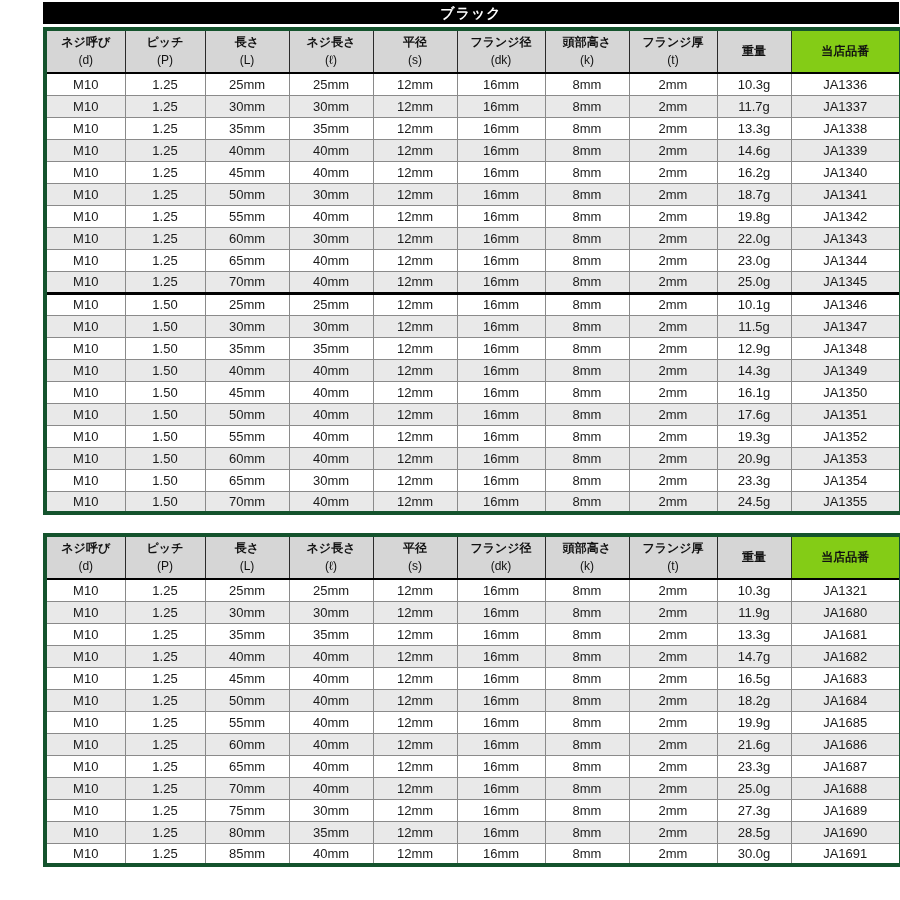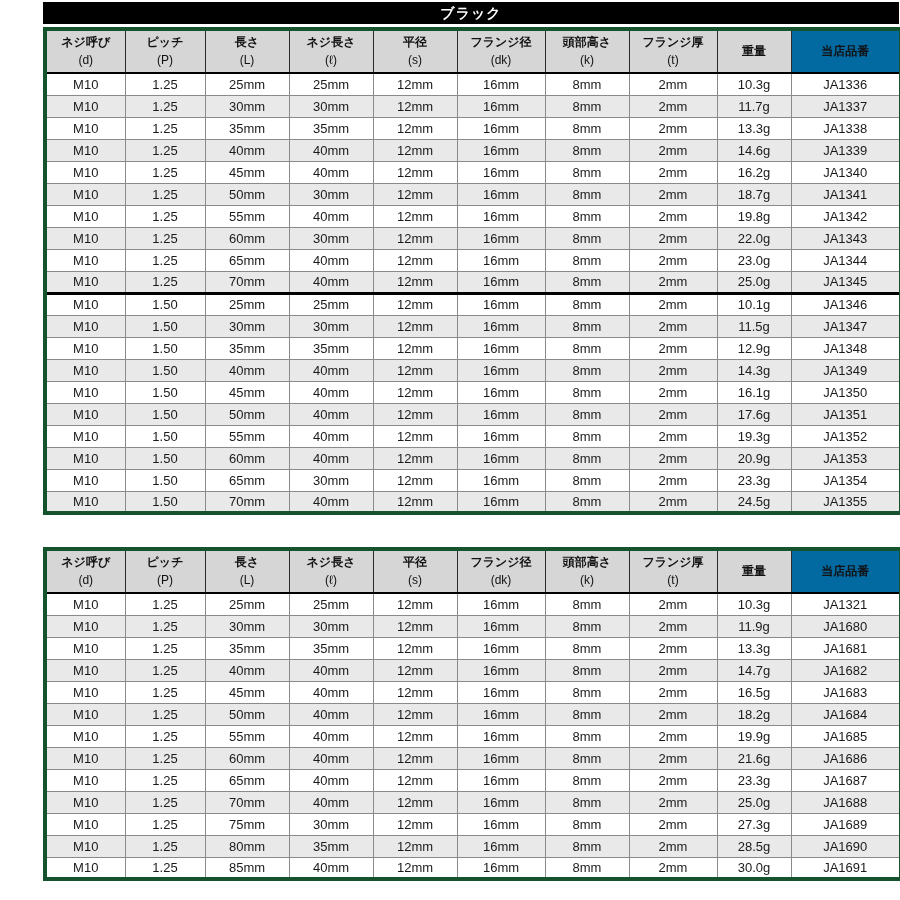--- a/index.html
+++ b/index.html
@@ -7,21 +7,21 @@
     width: 900px;
     background: #ffffff;
     font-family: "Liberation Sans", "DejaVu Sans", sans-serif;
     color: #111;
   }
   .page {
     width: 900px;
     min-height: 900px;
     padding: 2px 22px 10px 22px;
   }
-  .table-block { margin-bottom: 32px; padding-left: 21px; }
+  .table-block { margin-bottom: 18px; padding-left: 21px; }
   .table-title {
     width: 856px;
     background: #000000;
     color: #ffffff;
     font-size: 14px;
     font-weight: bold;
     text-align: center;
     height: 22px;
     line-height: 22px;
     letter-spacing: 1px;
@@ -39,21 +39,21 @@
     font-weight: bold;
     text-align: center;
     vertical-align: middle;
     height: 44px;
     padding: 2px 0;
     border: 1px solid #2b2b2b;
     border-bottom: 2px solid #000000;
     line-height: 1.45;
   }
   table.spec-table th:last-child {
-    background: #0369a1;
+    background: #84cc16;
   }
   table.spec-table th .sub { font-weight: normal; font-size: 12px; }
   table.spec-table td {
     font-size: 13px;
     text-align: center;
     vertical-align: middle;
     height: 22px;
     border: 1px solid #8a8a8a;
     color: #1a1a1a;
   }

